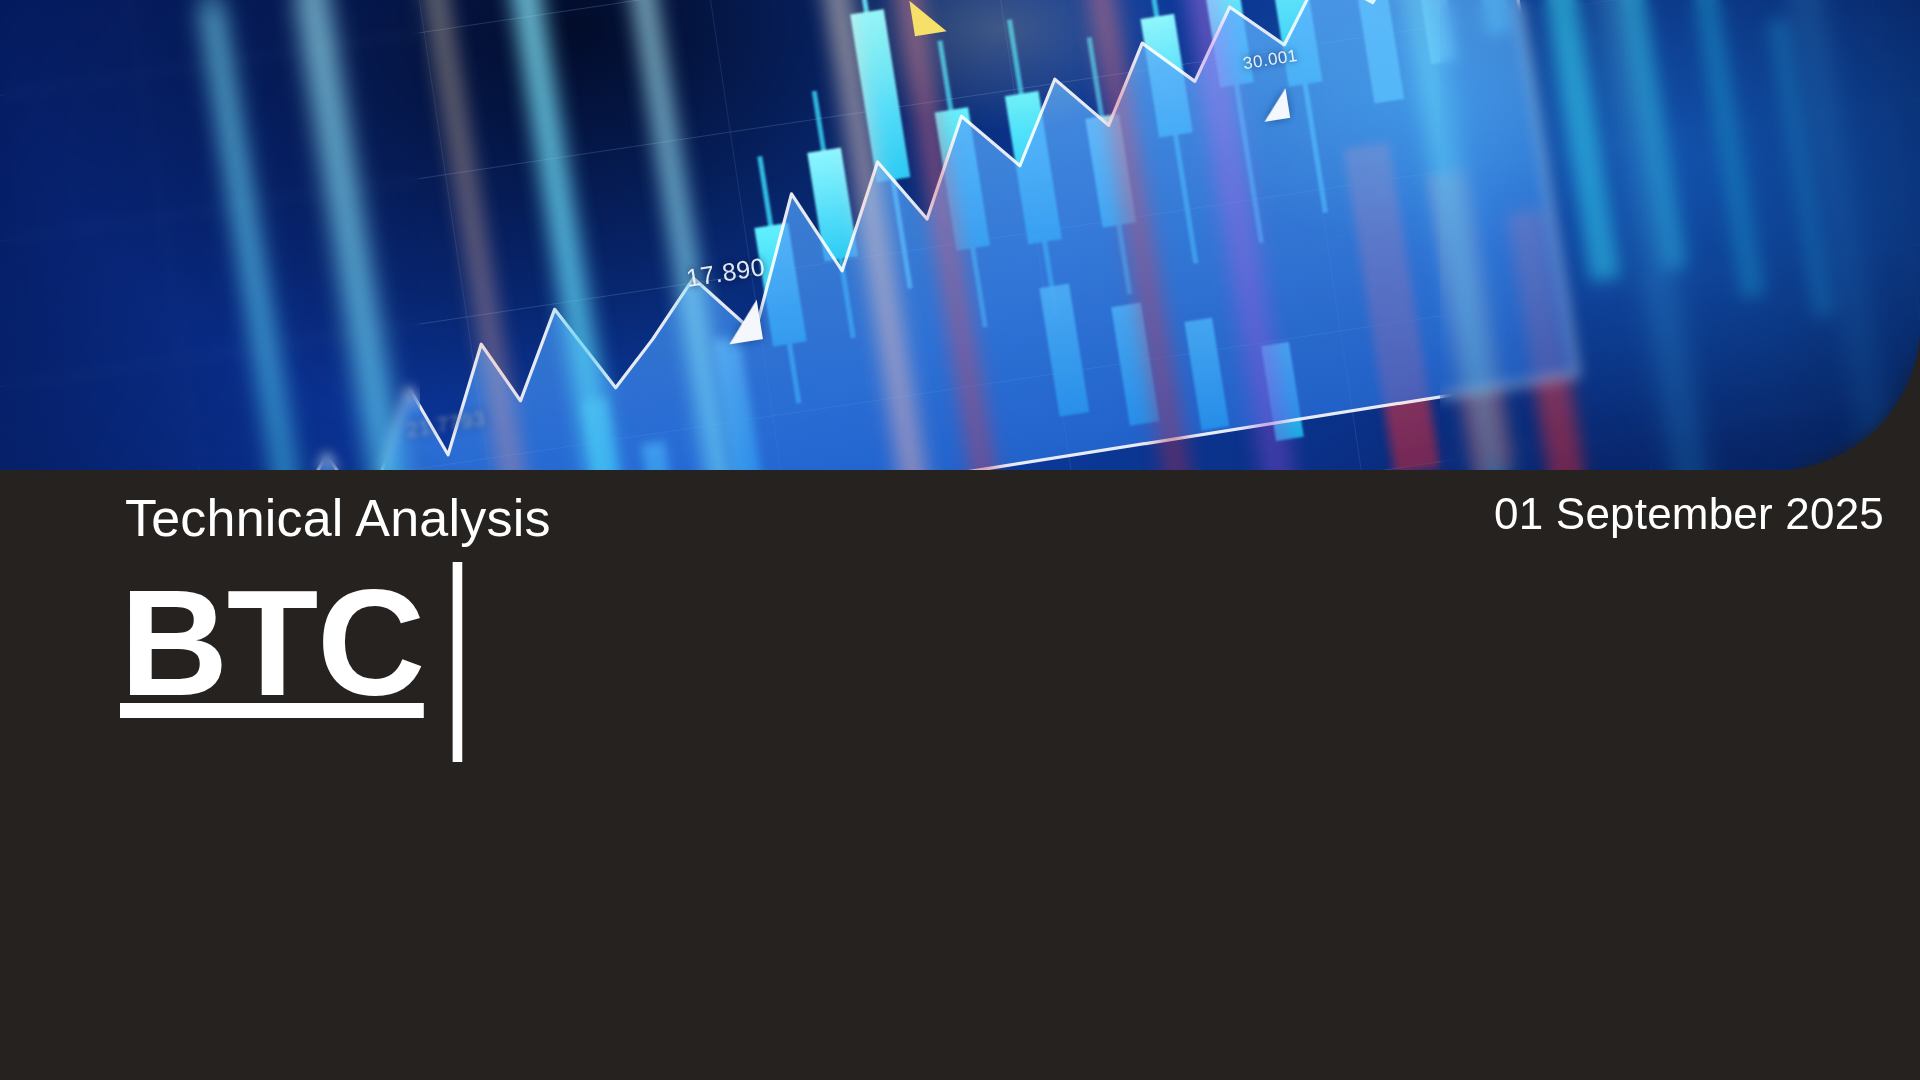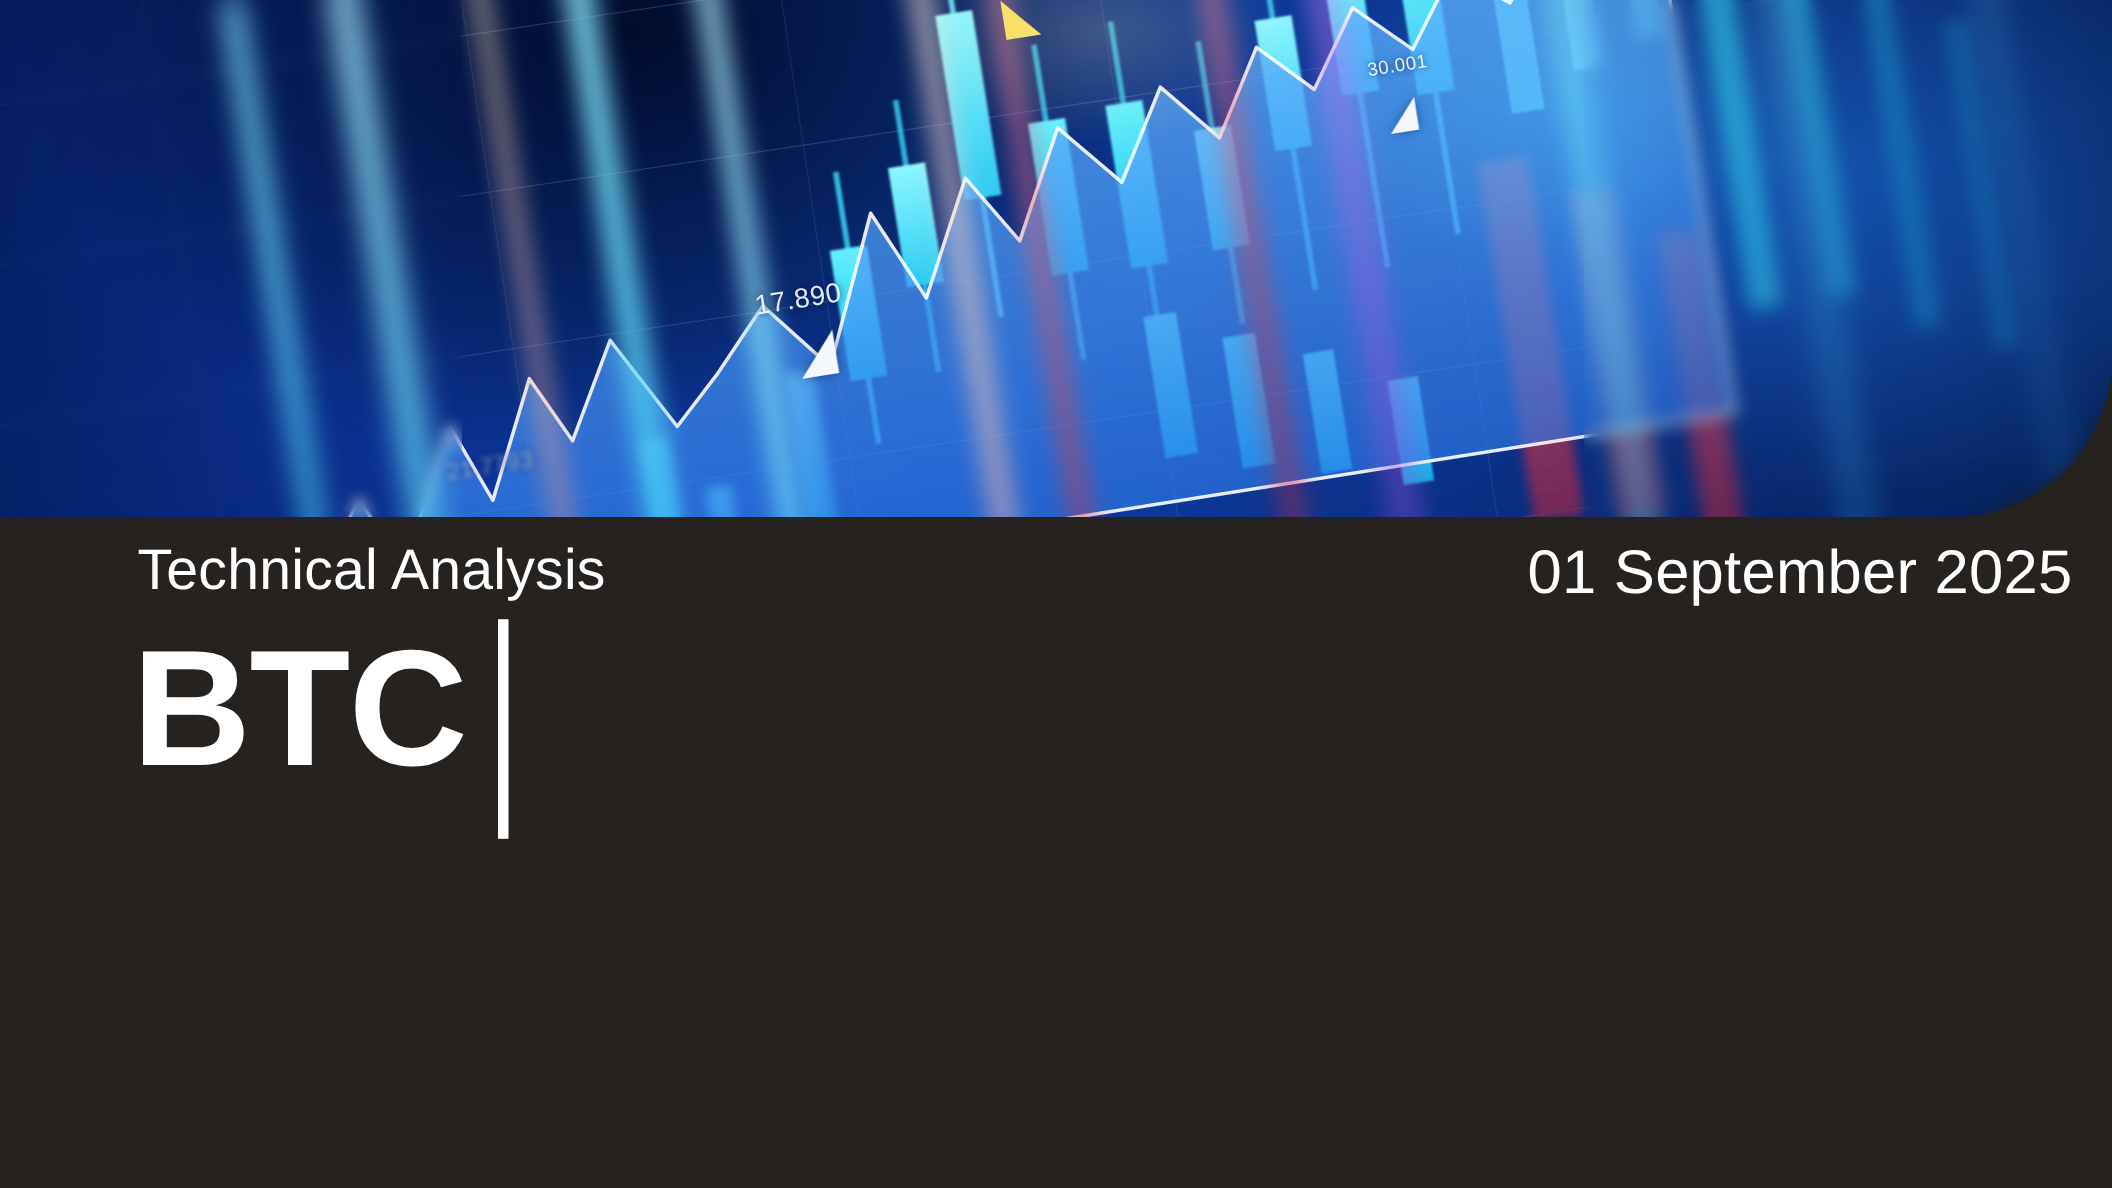--- a/index.html
+++ b/index.html
@@ -188,21 +188,21 @@
     color: #ffffff;
     font-size: 52px;
     font-weight: 300;
     line-height: 1;
     letter-spacing: 0.2px;
     white-space: nowrap;
   }
 
   .date {
     color: #ffffff;
-    font-size: 56px;
+    font-size: 44px;
     font-weight: 300;
     line-height: 1;
     letter-spacing: 0.2px;
     white-space: nowrap;
   }
 
   .headline {
     position: absolute;
     left: 120px;
     top: 98px;
@@ -210,20 +210,21 @@
     align-items: center;
     gap: 0px;
   }
   .headline-part {
     color: #ffffff;
     font-size: 150px;
     font-weight: 700;
     line-height: 1;
     letter-spacing: -1.5px;
     white-space: nowrap;
+    text-decoration: underline;
   }
   .headline-sep {
     color: #ffffff;
     font-size: 150px;
     font-weight: 300;
     line-height: 1;
     white-space: nowrap;
     transform: scaleY(1.42) scaleX(0.78);
     margin: 0 14px;
     display: inline-block;

